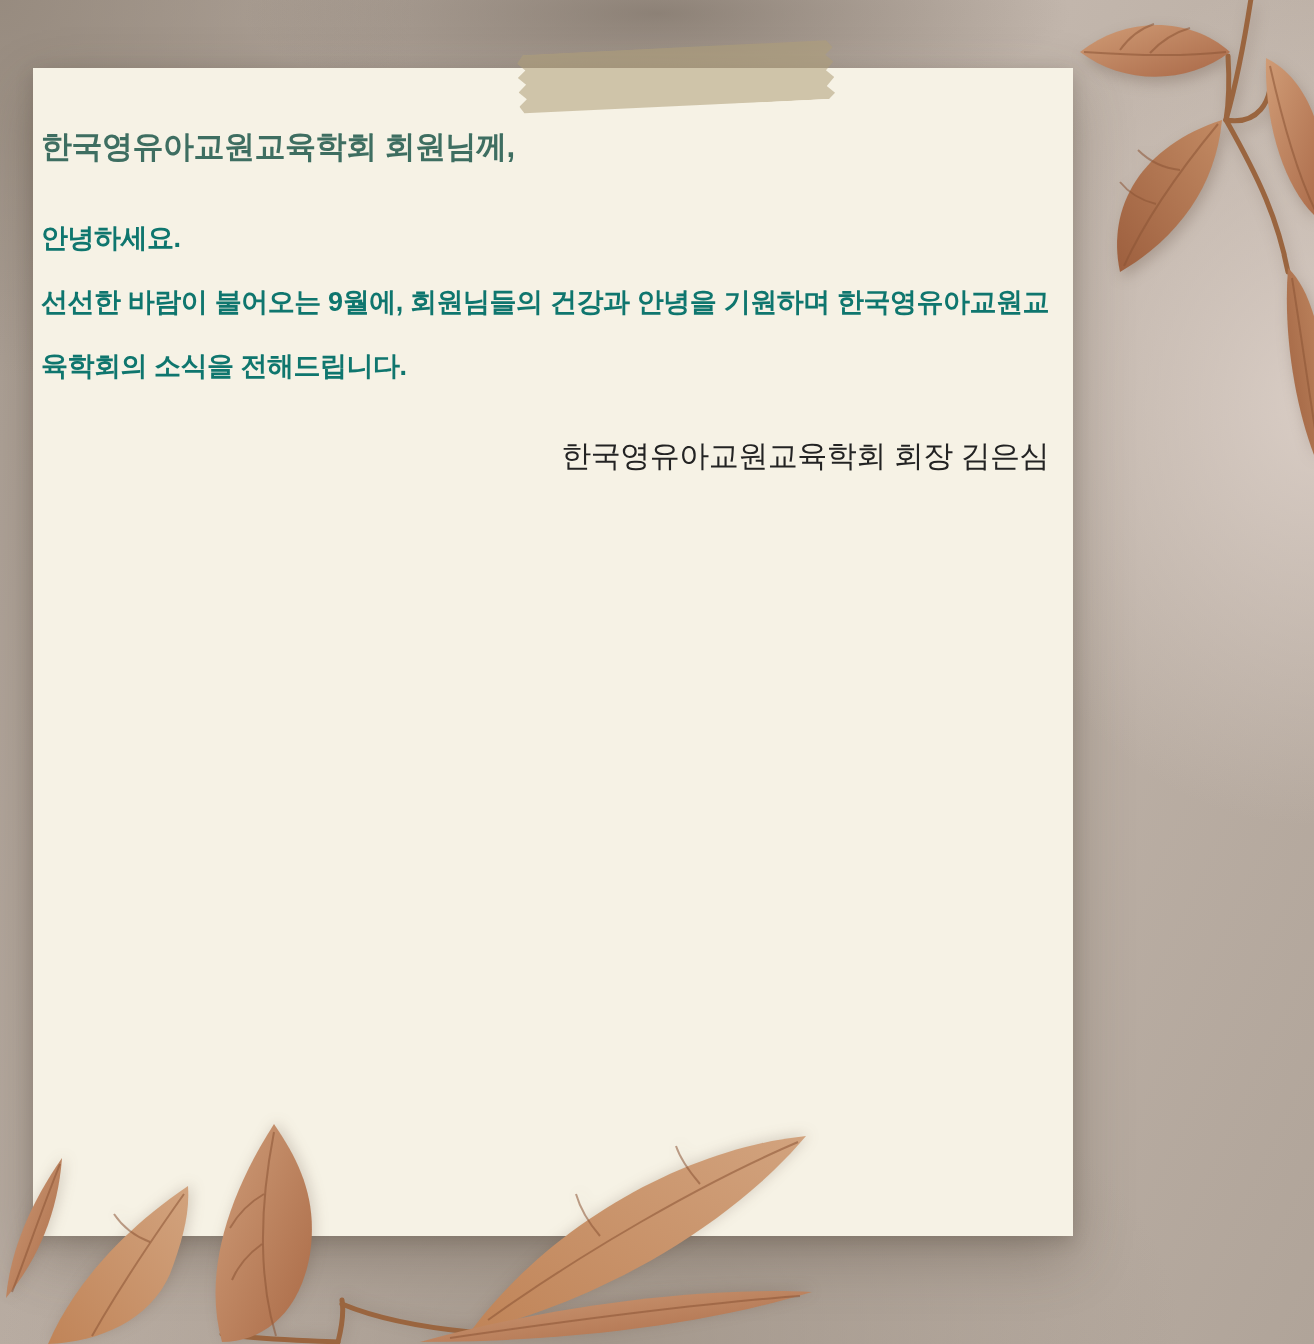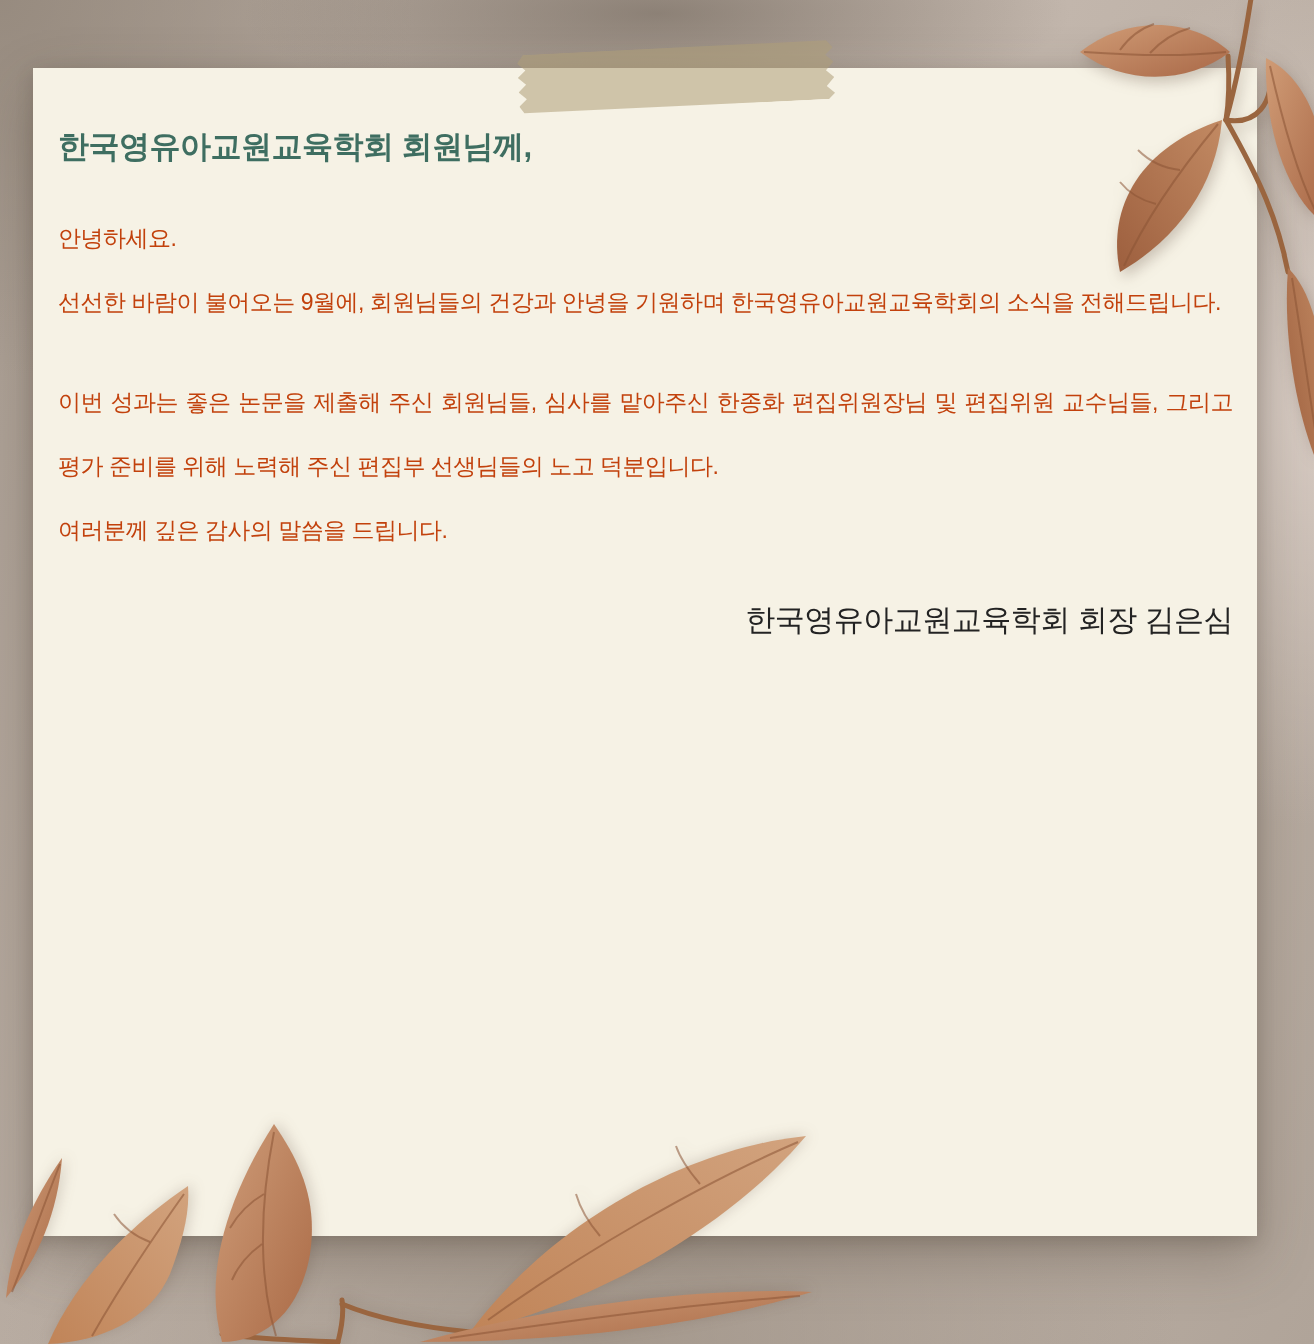--- a/index.html
+++ b/index.html
@@ -8,36 +8,36 @@
     font-family:"Liberation Sans",sans-serif;
     background-color:#b6aaa0;
     background-image:
       radial-gradient(42% 10% at 50% 1%, rgba(104,93,82,.55), transparent 75%),
       radial-gradient(38% 45% at 100% 30%, rgba(218,206,198,.95), transparent 70%),
       radial-gradient(45% 40% at 0% 0%, rgba(148,136,124,.85), transparent 70%),
       radial-gradient(60% 35% at 45% 100%, rgba(156,144,132,.8), transparent 75%),
       linear-gradient(115deg,#a99d92,#c2b6ac 55%,#b0a499);
   }
   .card{
-    position:absolute;left:33px;top:68px;width:1224px;height:1168px;
+    position:absolute;left:33px;top:68px;width:1040px;height:1168px;
     background:#f6f2e5;
     box-shadow:0 22px 55px rgba(70,58,46,.32), 0 5px 16px rgba(70,58,46,.22);
     box-sizing:border-box;
-    padding:56px 24px 30px 25px;
+    padding:56px 24px 30px 8px;
     z-index:1;
   }
   .greeting{
     margin:0 0 36px 0;
     font-size:31px;line-height:46px;font-weight:700;
     color:#3e6e61;letter-spacing:-.5px;
   }
   .para{
     margin:0 0 36px 0;
-    font-size:23px;line-height:64px;font-weight:400;
-    color:#c2410c;letter-spacing:-.5px;
+    font-size:27px;line-height:64px;font-weight:700;
+    color:#0f766e;letter-spacing:-.5px;
     white-space:pre-line;
     text-align:justify;text-justify:inter-word;
   }
   .para.last{margin-bottom:0;}
   .signature{
     margin:-8px 0 0 0;
     font-size:30px;line-height:60px;font-weight:500;
     color:#232323;letter-spacing:-.5px;
     text-align:right;
   }
@@ -64,22 +64,20 @@
 </style>
 </head>
 <body>
 
 <div class="stage">
 
   <div class="card">
     <h1 class="greeting">한국영유아교원교육학회 회원님께,</h1>
     <p class="para">안녕하세요.
 선선한 바람이 불어오는 9월에, 회원님들의 건강과 안녕을 기원하며 한국영유아교원교육학회의 소식을 전해드립니다.</p>
-    <p class="para">이번 성과는 좋은 논문을 제출해 주신 회원님들, 심사를 맡아주신 한종화 편집위원장님 및 편집위원 교수님들, 그리고 평가 준비를 위해 노력해 주신 편집부 선생님들의 노고 덕분입니다.
-여러분께 깊은 감사의 말씀을 드립니다.</p>
     <p class="signature">한국영유아교원교육학회 회장 김은심</p>
   </div>
 
   <div class="tape"></div>
 
   <svg class="leaves-tr" viewBox="0 0 284 560" xmlns="http://www.w3.org/2000/svg">
     <defs>
       <linearGradient id="lg1" x1="0" y1="0" x2="1" y2="1">
         <stop offset="0" stop-color="#d09c76"></stop>
           <stop offset="1" stop-color="#a96847"></stop>

